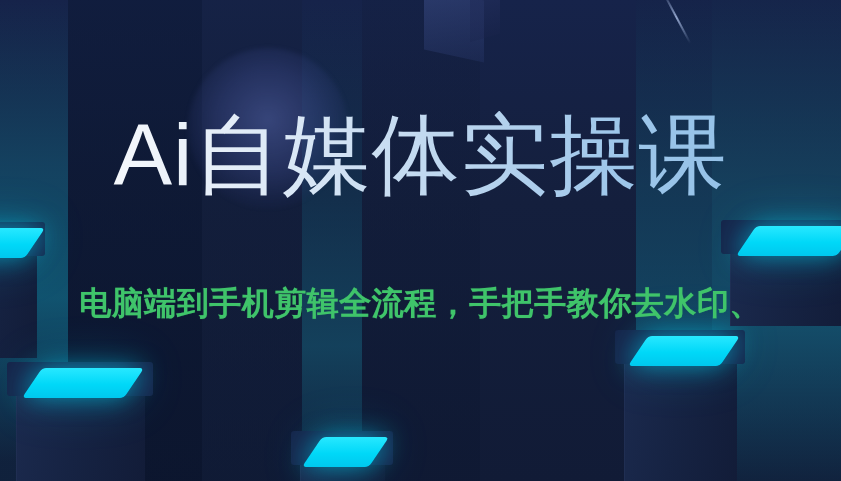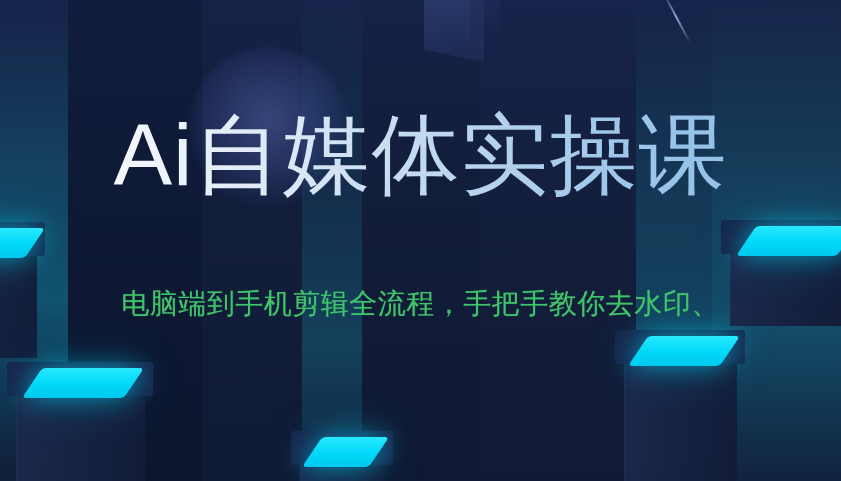--- a/index.html
+++ b/index.html
@@ -195,23 +195,23 @@
   }
 
   
   .subtitle {
     position: absolute;
     left: 0;
     right: 0;
     top: 282px;
     text-align: center;
     color: #3fc46a;
-    font-size: 28px;
+    font-size: 32px;
     line-height: 43px;
-    font-weight: normal;
+    font-weight: bold;
     letter-spacing: 0.5px;
     text-shadow: 0 0 1px rgba(63,196,106,0.5);
   }
   .subtitle .line { display: block; }
 </style>
 </head>
 <body>
 
 <div class="cover">
 

